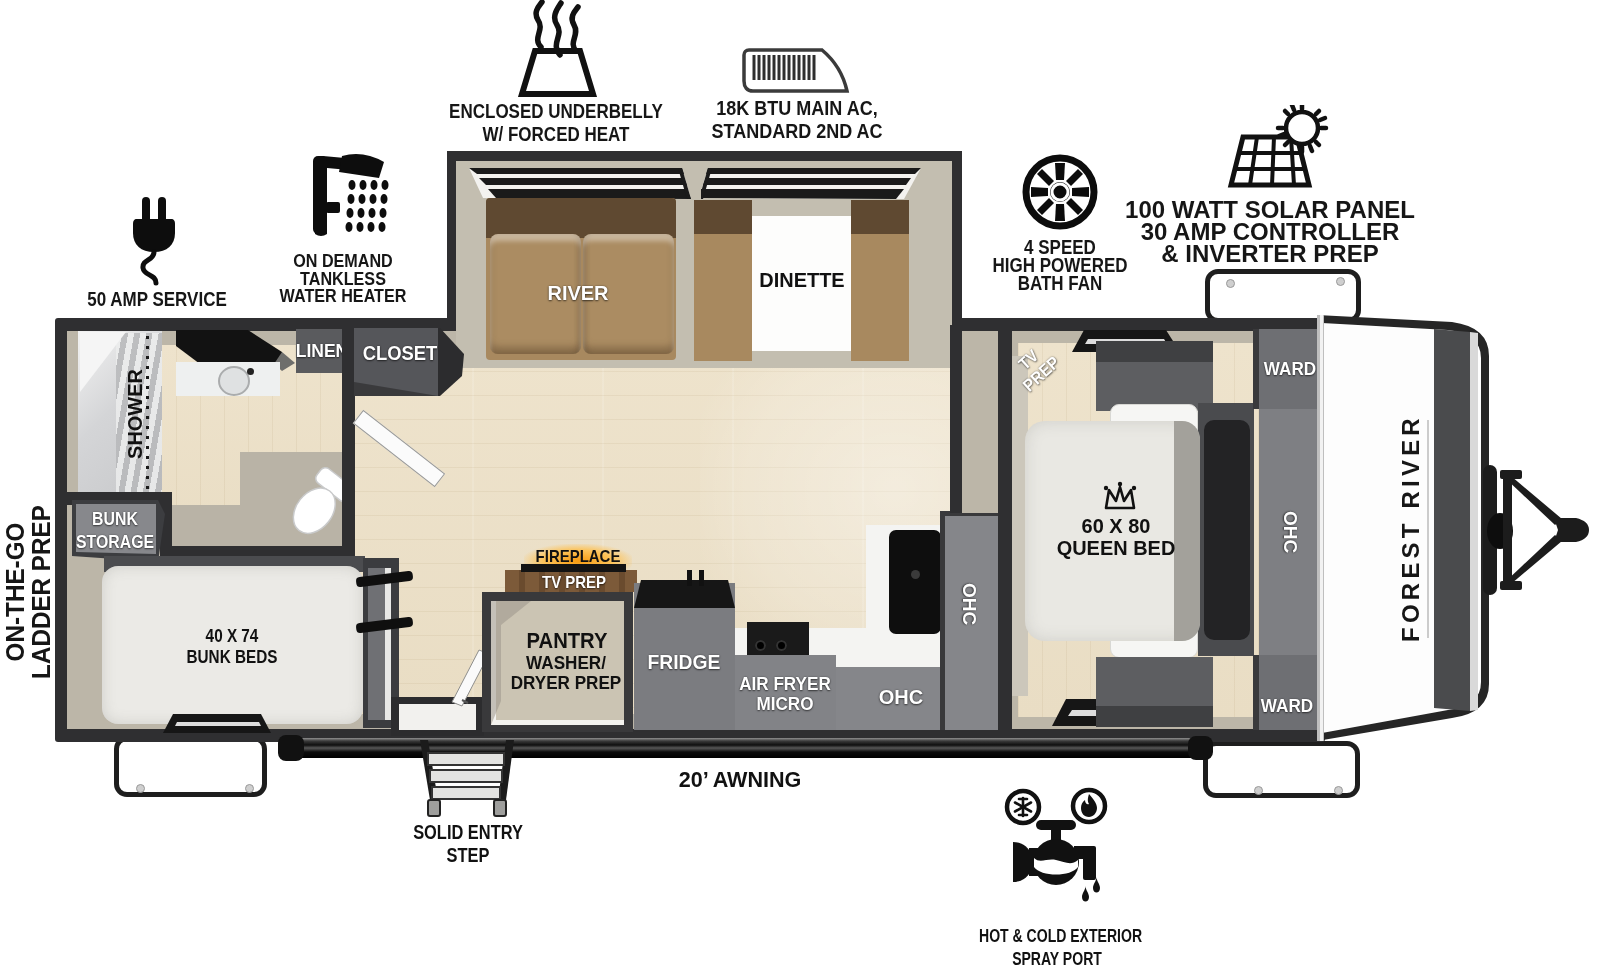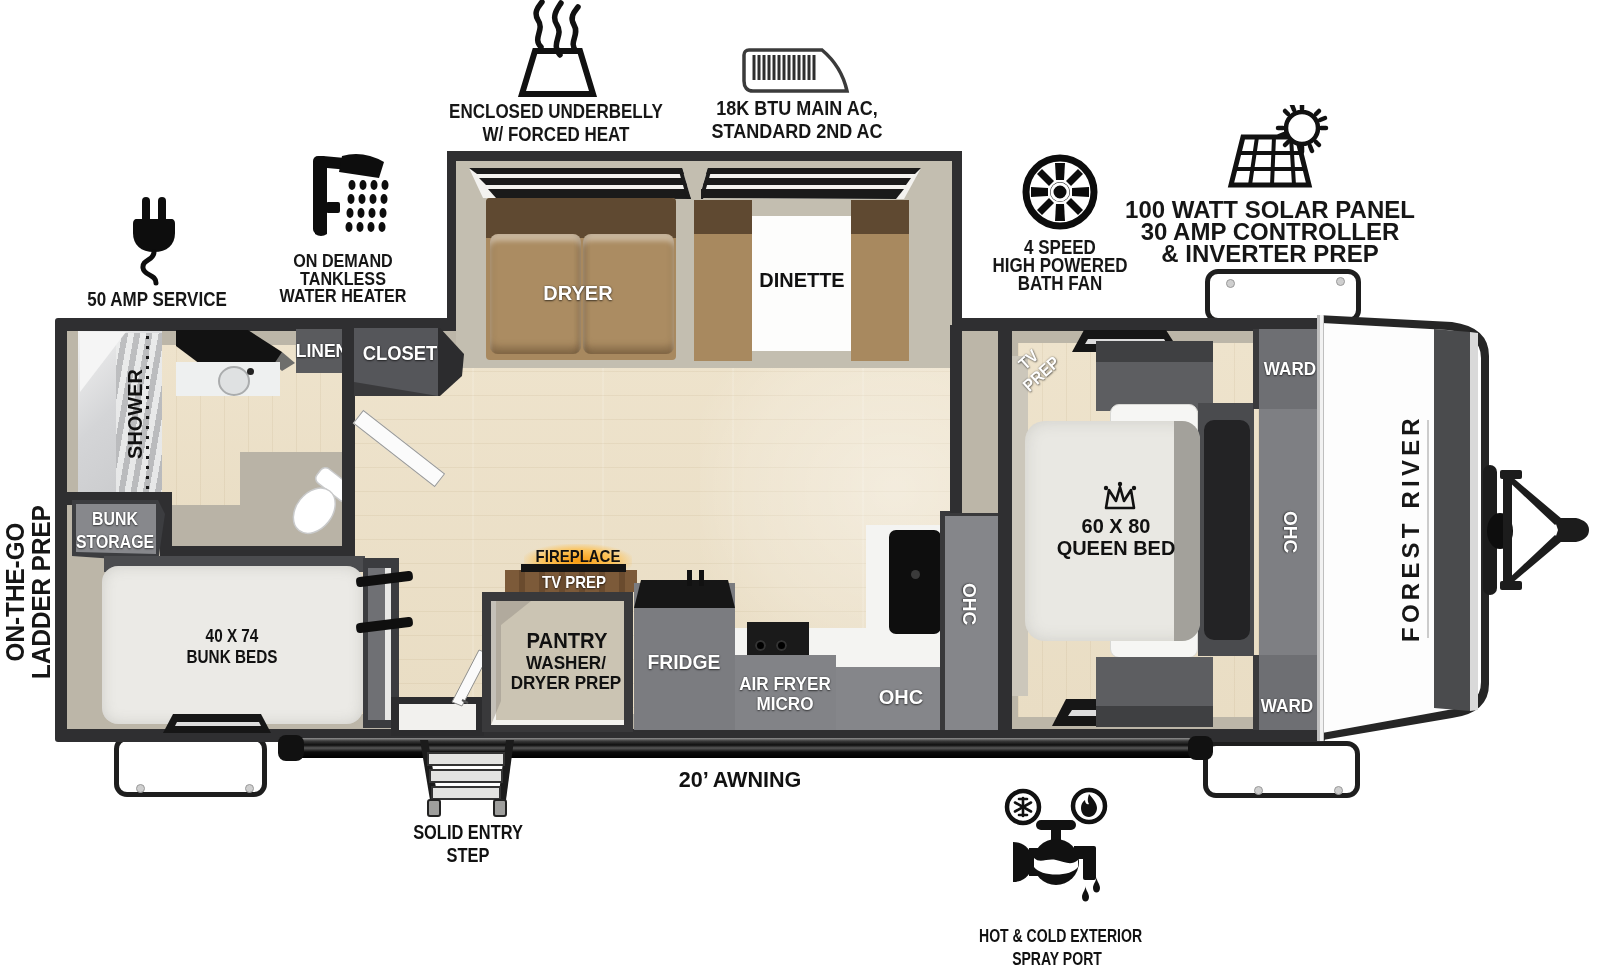--- a/index.html
+++ b/index.html
@@ -175,21 +175,21 @@
   <polygon points="5,10 210,10 205,17 2,17" fill="#1a1a1a"></polygon>
   <polygon points="0,21 203,21 195,31 -4,30" fill="#1a1a1a"></polygon>
   <polygon points="7,0 -2,31 2,31 11,0" fill="#1a1a1a"></polygon>
 </svg>
 
 <div class="a" style="left:486px;top:198px;width:190px;height:162px;background:#a8895f;border-radius:4px;"></div>
 <div class="a" style="left:486px;top:198px;width:190px;height:40px;background:#5f4931;border-radius:4px 4px 0 0;"></div>
 <div class="a" style="left:490px;top:234px;width:91px;height:120px;background:#ab8c62;border-radius:8px;box-shadow:inset 0 7px 5px rgba(255,255,255,.38), inset 0 -7px 7px rgba(70,50,28,.35), inset -3px 0 4px rgba(70,50,28,.22);"></div>
 <div class="a" style="left:583px;top:234px;width:91px;height:120px;background:#ab8c62;border-radius:8px;box-shadow:inset 0 7px 5px rgba(255,255,255,.38), inset 0 -7px 7px rgba(70,50,28,.35), inset 3px 0 4px rgba(70,50,28,.22);"></div>
 
-<div class="wlbl" style="left:478px;top:282px;width:200px;font-size:20px;">DRYER</div>
+<div class="wlbl" style="left:478px;top:282px;width:200px;font-size:20px;">RIVER</div>
 
 <div class="a" style="left:694px;top:200px;width:58px;height:161px;background:#a8895f;"></div>
 <div class="a" style="left:694px;top:200px;width:58px;height:34px;background:#5f4931;"></div>
 
 <div class="a" style="left:851px;top:200px;width:58px;height:161px;background:#a8895f;"></div>
 <div class="a" style="left:851px;top:200px;width:58px;height:34px;background:#5f4931;"></div>
 
 <div class="a" style="left:752px;top:216px;width:99px;height:135px;background:#fdfdfc;"></div>
 
 <div class="blbl" style="left:702px;top:268px;width:200px;font-size:21px;transform:scaleX(.95);">DINETTE</div>

